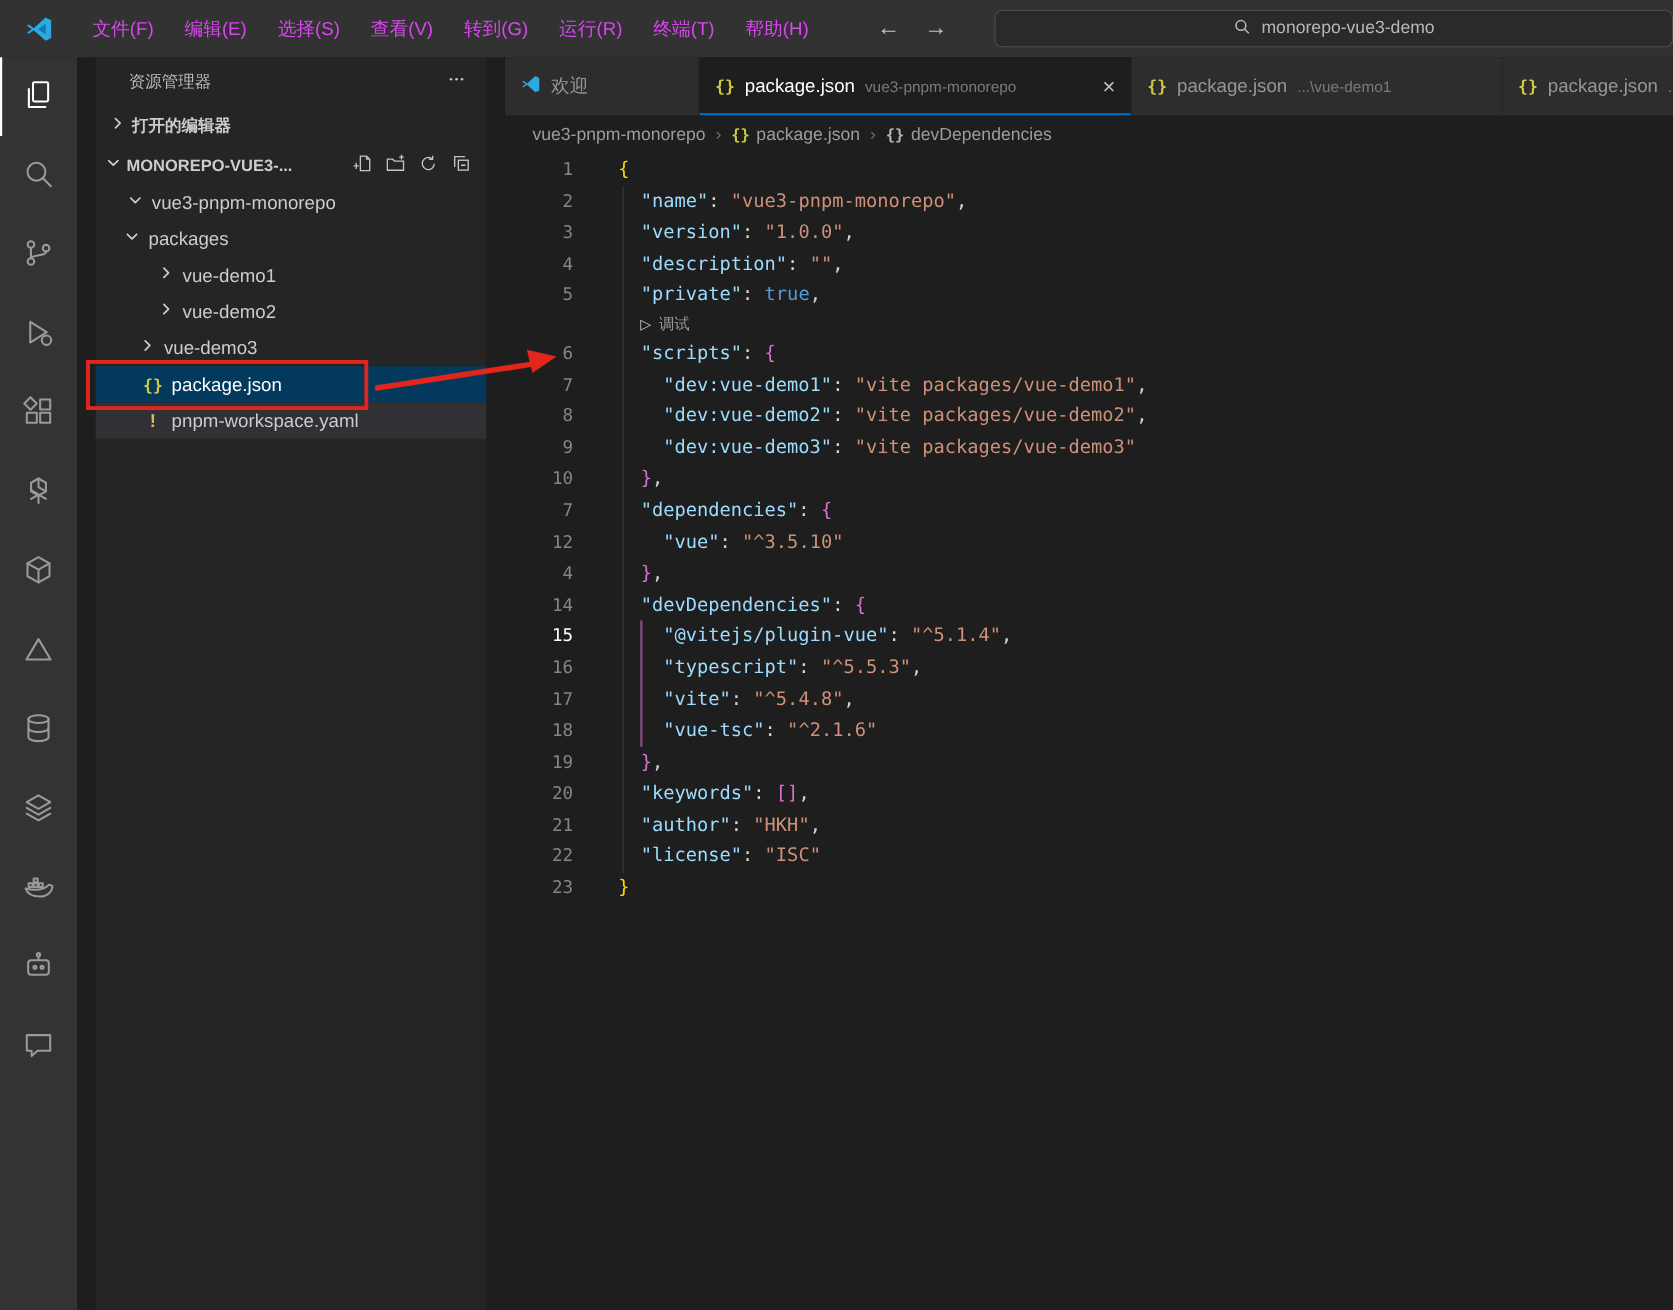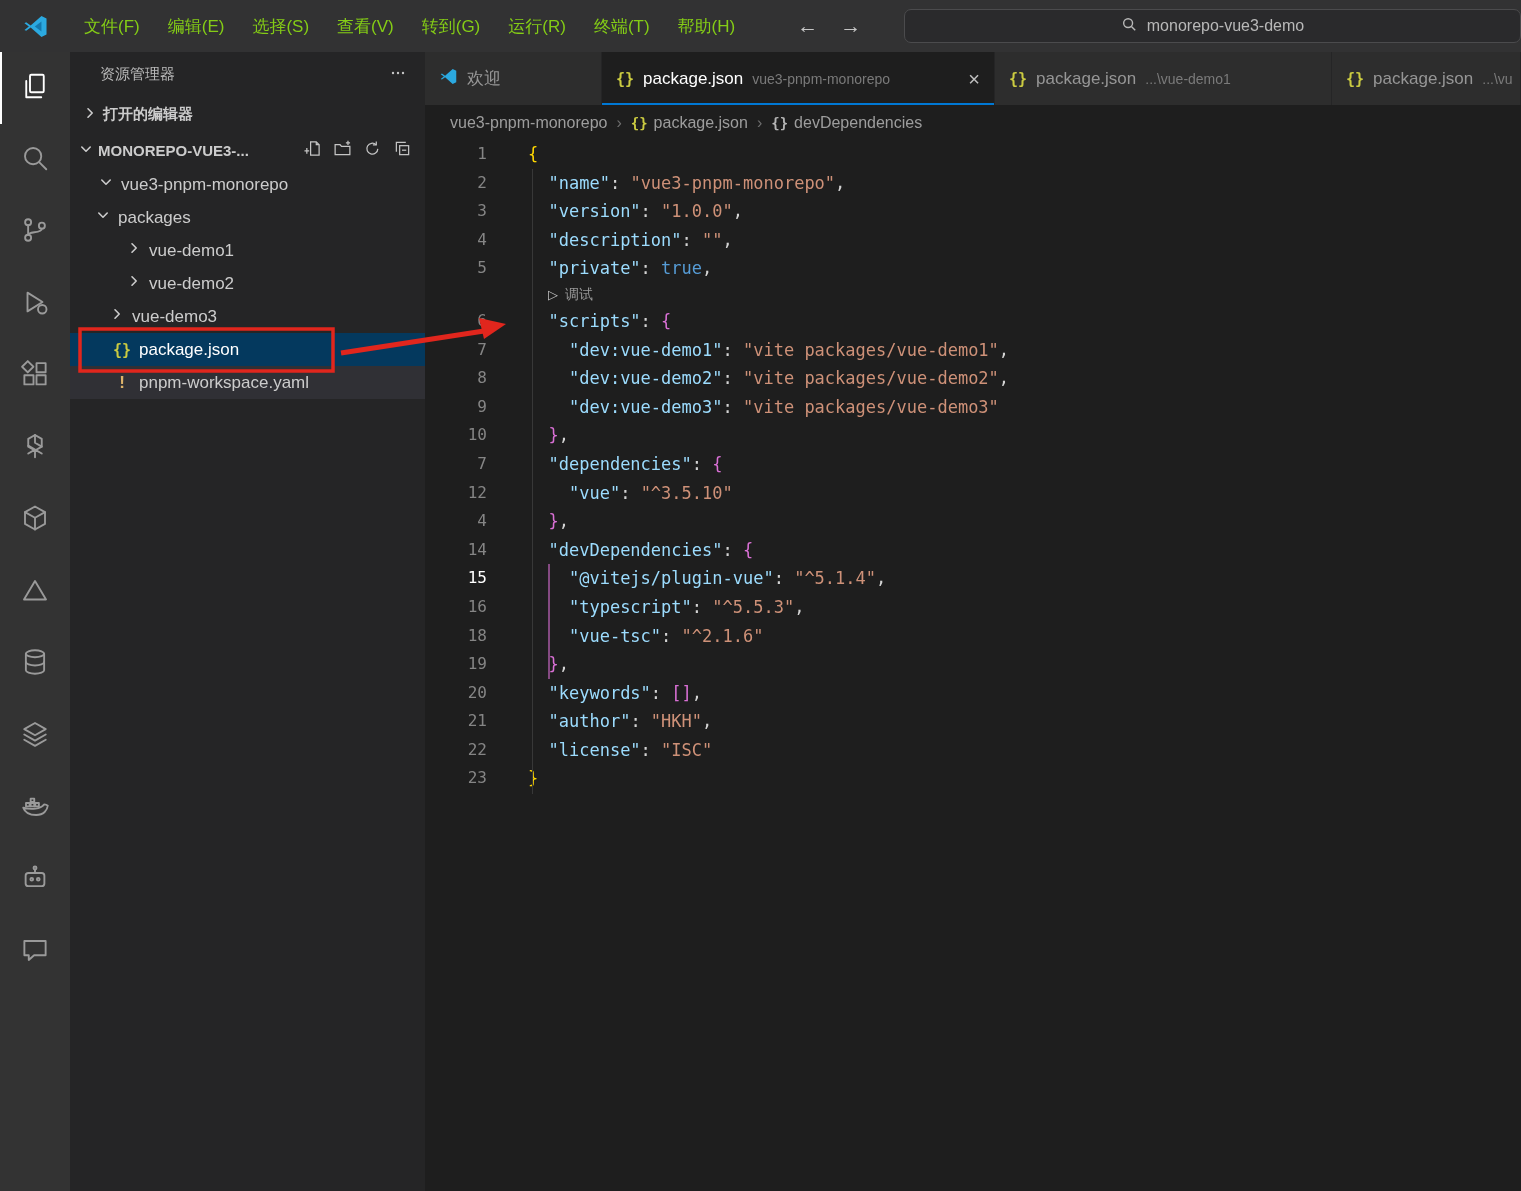--- a/index.html
+++ b/index.html
@@ -5,33 +5,33 @@
   * { margin:0; padding:0; box-sizing:border-box; }
   html,body { width:1521px; height:1191px; }
   body {
     background:#1e1e1e; color:#cccccc; overflow:hidden; position:relative;
     font-family:"Liberation Sans", sans-serif;
   }
   
   .titlebar { height:52px; background:#323233; display:flex; align-items:center; position:relative; }
   .vscode-logo { width:70px; display:flex; justify-content:center; align-items:center; }
   .vscode-logo svg { width:27px; height:27px; }
-  .menubar { display:flex; font-size:17px; color:#84cc16; }
+  .menubar { display:flex; font-size:17px; color:#d946ef; }
   .menu-item { padding:6px 14px; cursor:default; }
   .nav-arrows { display:flex; gap:22px; margin-left:48px; font-size:21px; color:#c5c5c5; }
   .nav-btn { cursor:default; }
   .command-center {
     position:absolute; left:904px; right:0; top:9px; height:34px;
     background:#2a2a2c; border:1px solid #4b4b4d; border-radius:7px;
     display:flex; align-items:center; justify-content:center; gap:10px;
     color:#b8b8b8; font-size:16px;
   }
   .command-center svg { width:16px; height:16px; stroke:#b8b8b8; fill:none; stroke-width:1.6; }
   
-  .main { display:flex; height:1139px; }
+  .main { display:flex; height:1139px;gap:17px; }
   .activitybar { width:70px; background:#333333; display:flex; flex-direction:column; }
   .ab-item { height:72px; display:flex; align-items:center; justify-content:center; position:relative; }
   .ab-item svg { width:30px; height:30px; stroke:#9a9a9a; fill:none; stroke-width:1.5; stroke-linecap:round; stroke-linejoin:round; }
   .ab-item.active { box-shadow: inset 2px 0 0 #ffffff; }
   .ab-item.active svg { stroke:#ffffff; }
   
   .sidebar { width:355px; background:#252526; display:flex; flex-direction:column; }
   .sidebar-header { height:44px; display:flex; align-items:center; justify-content:space-between; padding:0 18px 0 30px; color:#bbbbbb; font-size:15px; }
   .sidebar-header .icon svg { width:18px; height:18px; }
   .icon svg .dot { fill:#c5c5c5; stroke:none; }
@@ -356,20 +356,21 @@
         <div class="code-line"><span class="ln">7</span><span class="ct"><span class="tk-w">    </span><span class="tk-k">"dev:vue-demo1"</span><span class="tk-p">: </span><span class="tk-s">"vite packages/vue-demo1"</span><span class="tk-p">,</span></span></div>
         <div class="code-line"><span class="ln">8</span><span class="ct"><span class="tk-w">    </span><span class="tk-k">"dev:vue-demo2"</span><span class="tk-p">: </span><span class="tk-s">"vite packages/vue-demo2"</span><span class="tk-p">,</span></span></div>
         <div class="code-line"><span class="ln">9</span><span class="ct"><span class="tk-w">    </span><span class="tk-k">"dev:vue-demo3"</span><span class="tk-p">: </span><span class="tk-s">"vite packages/vue-demo3"</span></span></div>
         <div class="code-line"><span class="ln">10</span><span class="ct"><span class="tk-w">  </span><span class="tk-m">}</span><span class="tk-p">,</span></span></div>
         <div class="code-line"><span class="ln">7</span><span class="ct"><span class="tk-w">  </span><span class="tk-k">"dependencies"</span><span class="tk-p">: </span><span class="tk-m">{</span></span></div>
         <div class="code-line"><span class="ln">12</span><span class="ct"><span class="tk-w">    </span><span class="tk-k">"vue"</span><span class="tk-p">: </span><span class="tk-s">"^3.5.10"</span></span></div>
         <div class="code-line"><span class="ln">4</span><span class="ct"><span class="tk-w">  </span><span class="tk-m">}</span><span class="tk-p">,</span></span></div>
         <div class="code-line"><span class="ln">14</span><span class="ct"><span class="tk-w">  </span><span class="tk-k">"devDependencies"</span><span class="tk-p">: </span><span class="tk-m">{</span></span></div>
         <div class="code-line current"><span class="ln">15</span><span class="ct"><span class="tk-w">    </span><span class="tk-k">"@vitejs/plugin-vue"</span><span class="tk-p">: </span><span class="tk-s">"^5.1.4"</span><span class="tk-p">,</span></span></div>
         <div class="code-line"><span class="ln">16</span><span class="ct"><span class="tk-w">    </span><span class="tk-k">"typescript"</span><span class="tk-p">: </span><span class="tk-s">"^5.5.3"</span><span class="tk-p">,</span></span></div>
+        <div class="code-line"><span class="ln">17</span><span class="ct"><span class="tk-w">    </span><span class="tk-k">"vite"</span><span class="tk-p">: </span><span class="tk-s">"^5.4.8"</span><span class="tk-p">,</span></span></div>
         <div class="code-line"><span class="ln">18</span><span class="ct"><span class="tk-w">    </span><span class="tk-k">"vue-tsc"</span><span class="tk-p">: </span><span class="tk-s">"^2.1.6"</span></span></div>
         <div class="code-line"><span class="ln">19</span><span class="ct"><span class="tk-w">  </span><span class="tk-m">}</span><span class="tk-p">,</span></span></div>
         <div class="code-line"><span class="ln">20</span><span class="ct"><span class="tk-w">  </span><span class="tk-k">"keywords"</span><span class="tk-p">: </span><span class="tk-m">[]</span><span class="tk-p">,</span></span></div>
         <div class="code-line"><span class="ln">21</span><span class="ct"><span class="tk-w">  </span><span class="tk-k">"author"</span><span class="tk-p">: </span><span class="tk-s">"HKH"</span><span class="tk-p">,</span></span></div>
         <div class="code-line"><span class="ln">22</span><span class="ct"><span class="tk-w">  </span><span class="tk-k">"license"</span><span class="tk-p">: </span><span class="tk-s">"ISC"</span></span></div>
         <div class="code-line"><span class="ln">23</span><span class="ct"><span class="tk-g">}</span></span></div>
         <div class="indent-guide guide-1"></div>
         <div class="indent-guide guide-2"></div>
       </div>
   </div>

